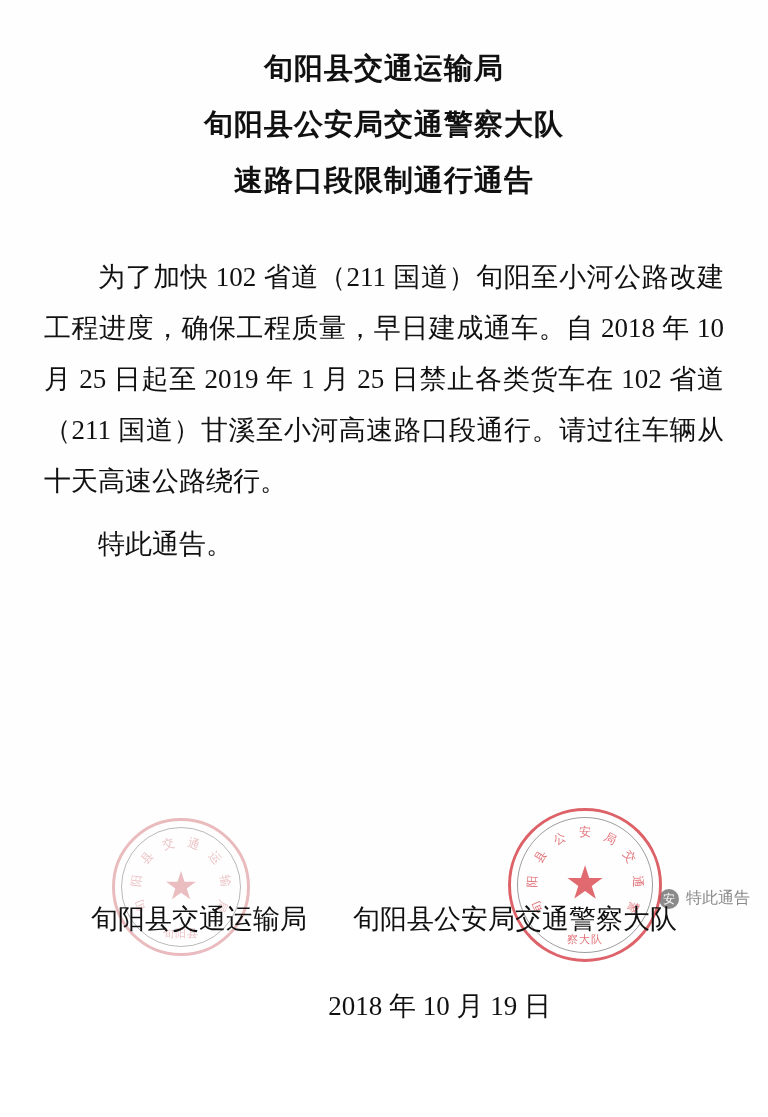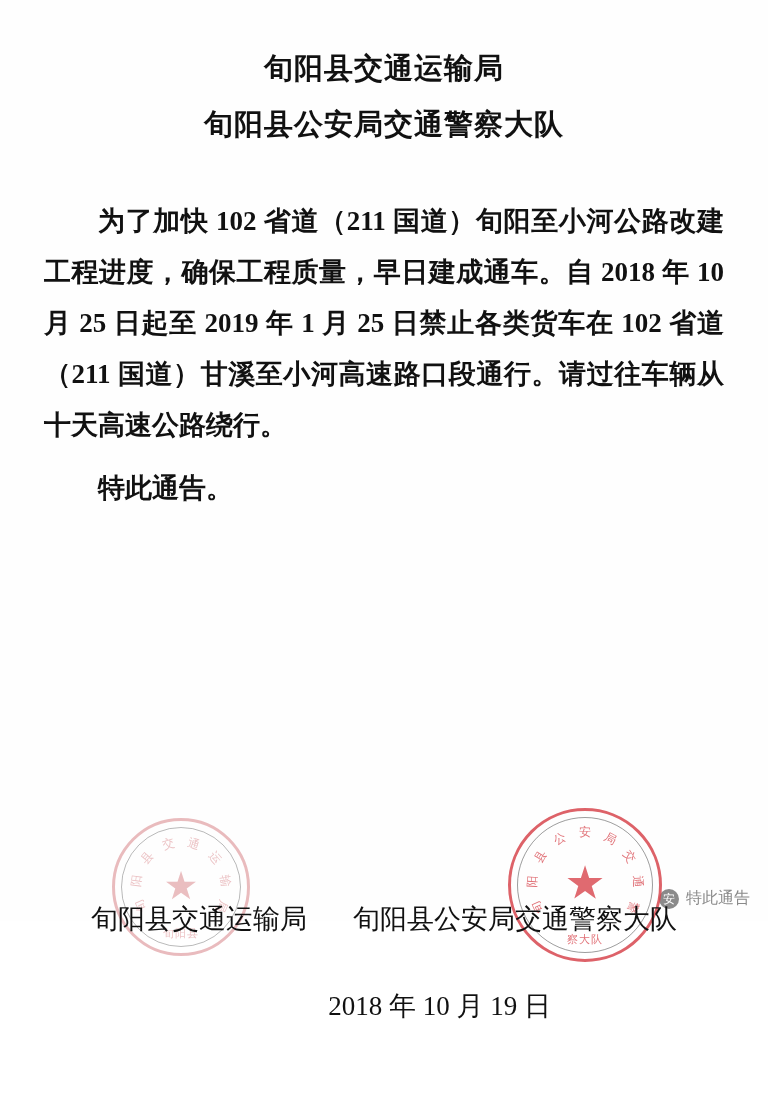--- a/index.html
+++ b/index.html
@@ -47,21 +47,20 @@
     margin: 44px 44px 0 44px;
     font-size: 27px;
     line-height: 51px;
     color: #111111;
     text-align: justify;
     text-justify: inter-ideograph;
   }
   .para {
     text-indent: 2em;
     margin: 0 0 0 0;
-    font-weight: bold;
   }
   .para + .para {
     margin-top: 12px;
   }
 
   
   .sig-area {
     position: absolute;
     left: 0;
     right: 0;
@@ -197,20 +196,21 @@
   }
 </style>
 </head>
 <body>
 
 <div class="page">
 
   <div class="title-block">
     <div class="title-line">旬阳县交通运输局</div>
     <div class="title-line">旬阳县公安局交通警察大队</div>
+    <div class="title-line">速路口段限制通行通告</div>
   </div>
 
   <div class="body-block">
     <p class="para">为了加快 102 省道（211 国道）旬阳至小河公路改建工程进度，确保工程质量，早日建成通车。自 2018 年 10 月 25 日起至 2019 年 1 月 25 日禁止各类货车在 102 省道（211 国道）甘溪至小河高速路口段通行。请过往车辆从十天高速公路绕行。</p>
     <p class="para">特此通告。</p>
   </div>
 
   <div class="sig-area">
 
     <div class="seal left">

